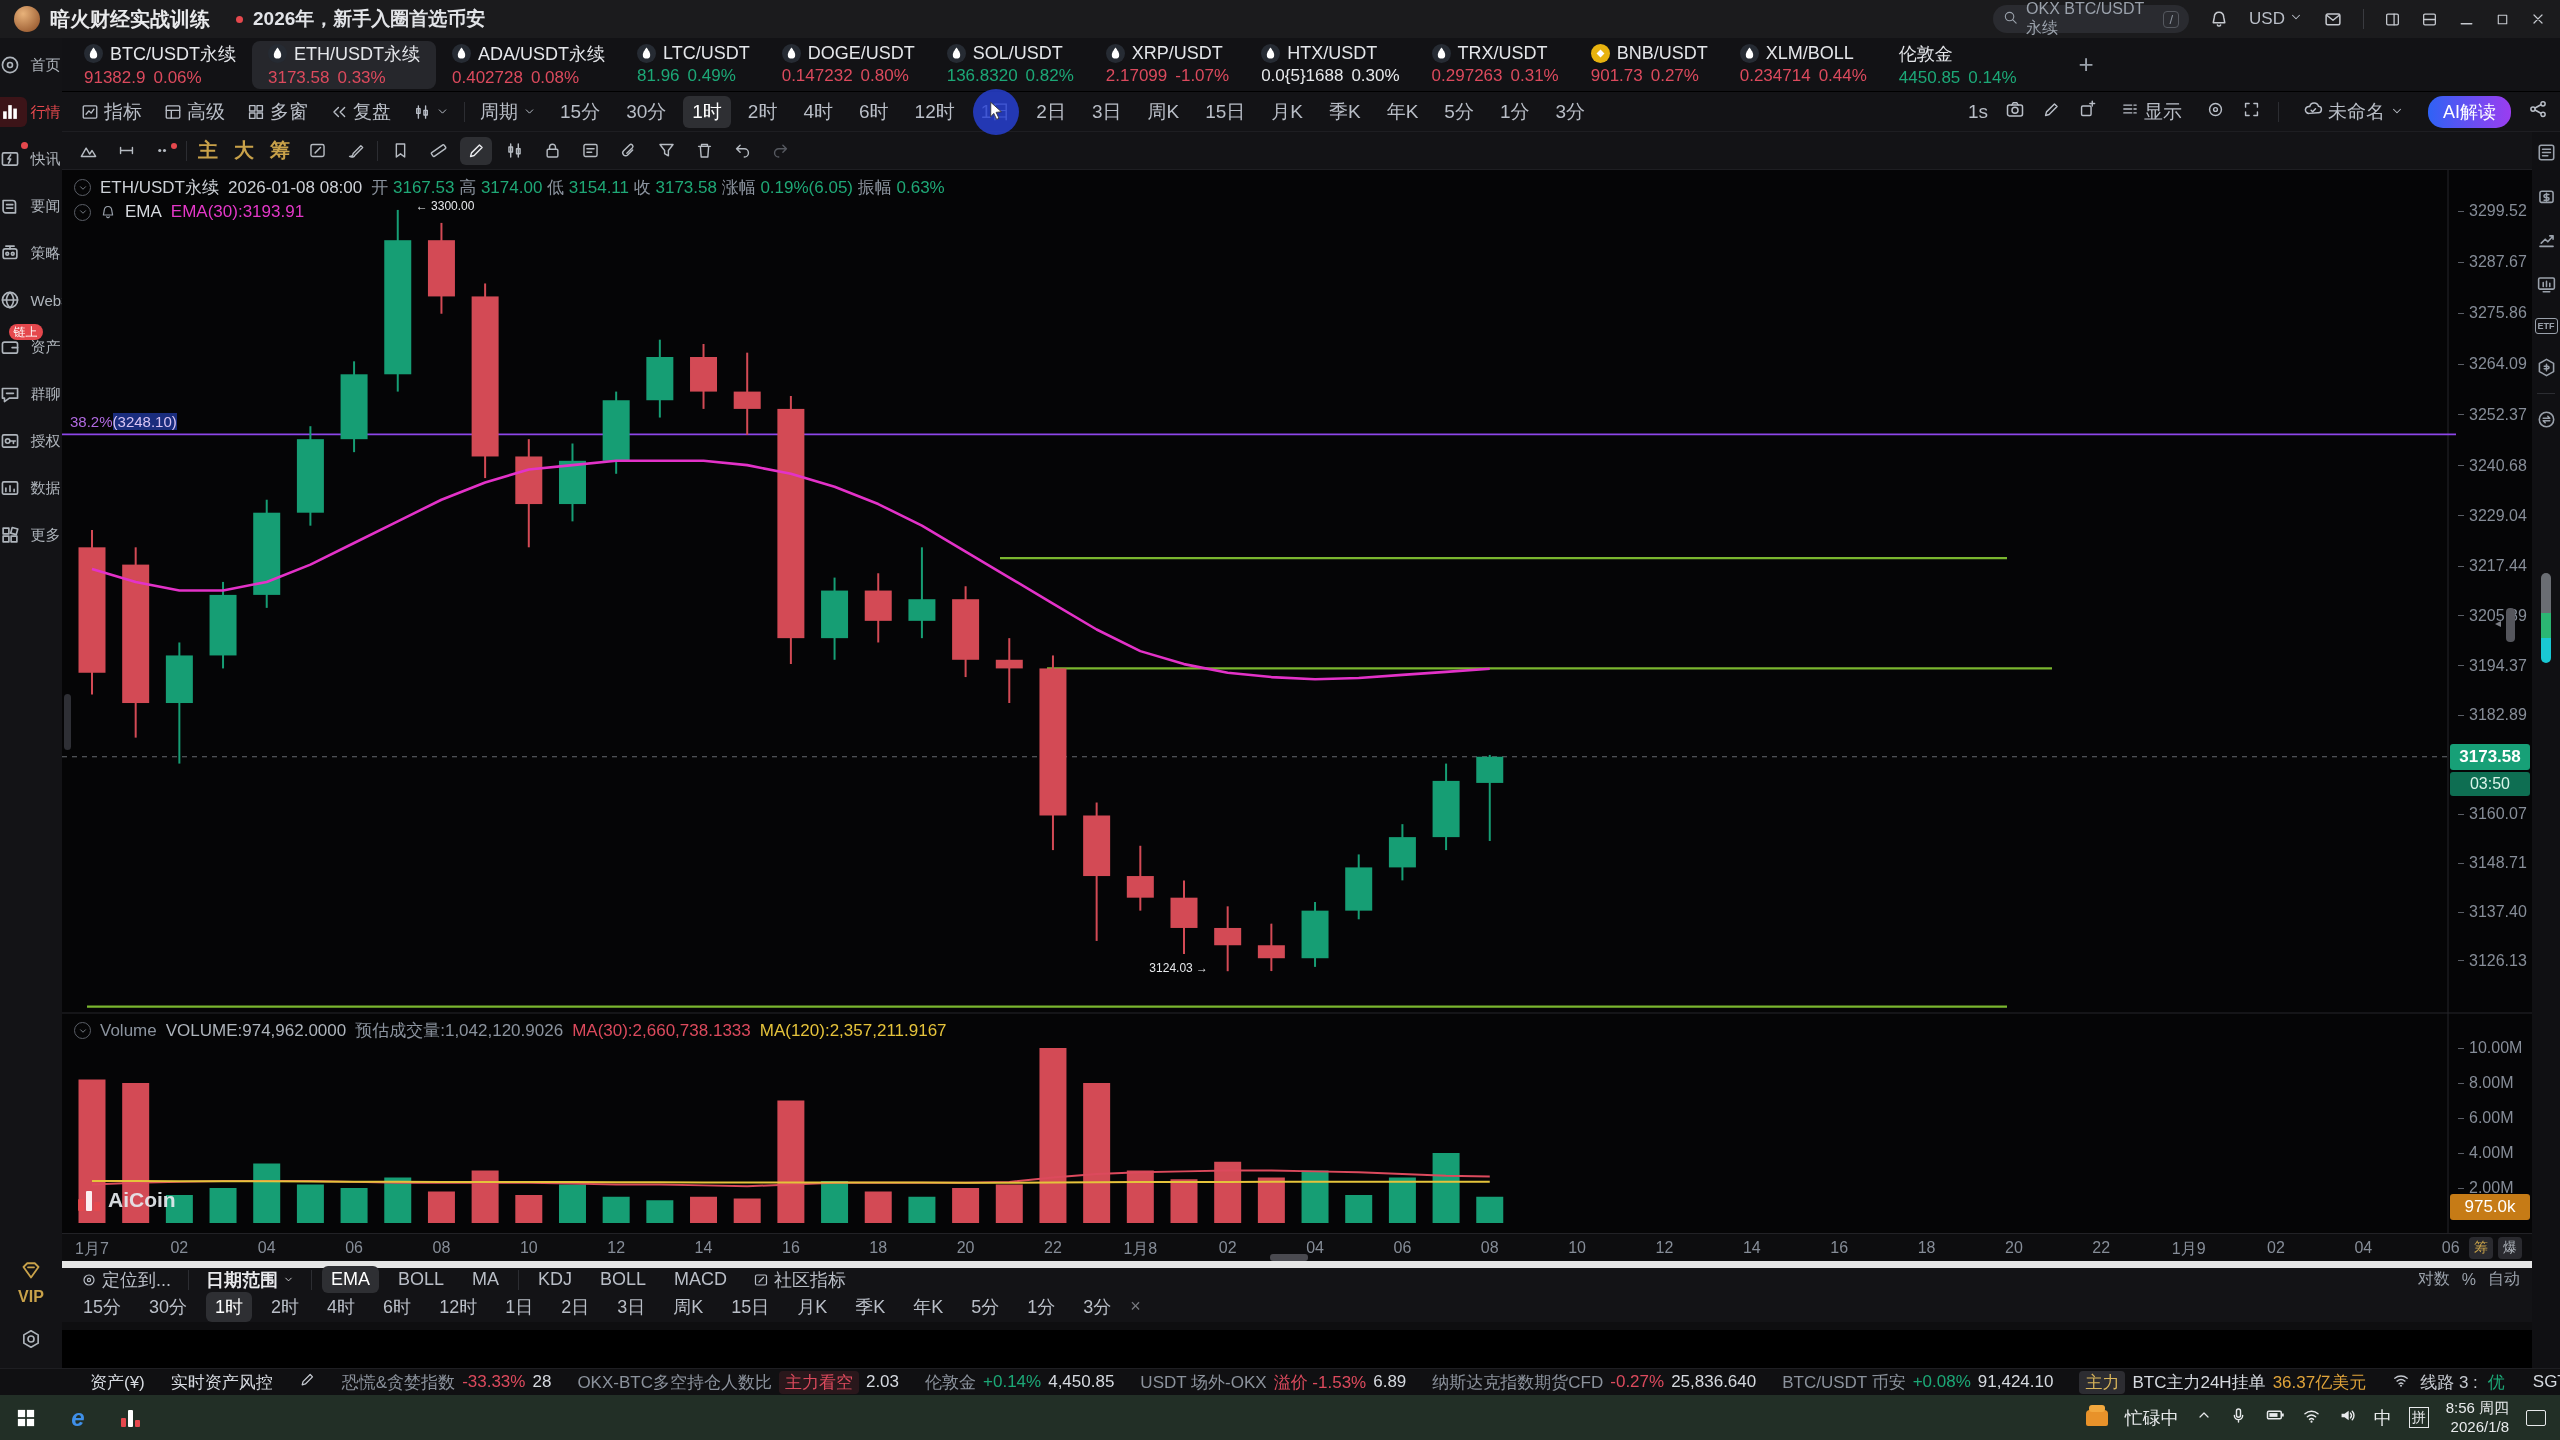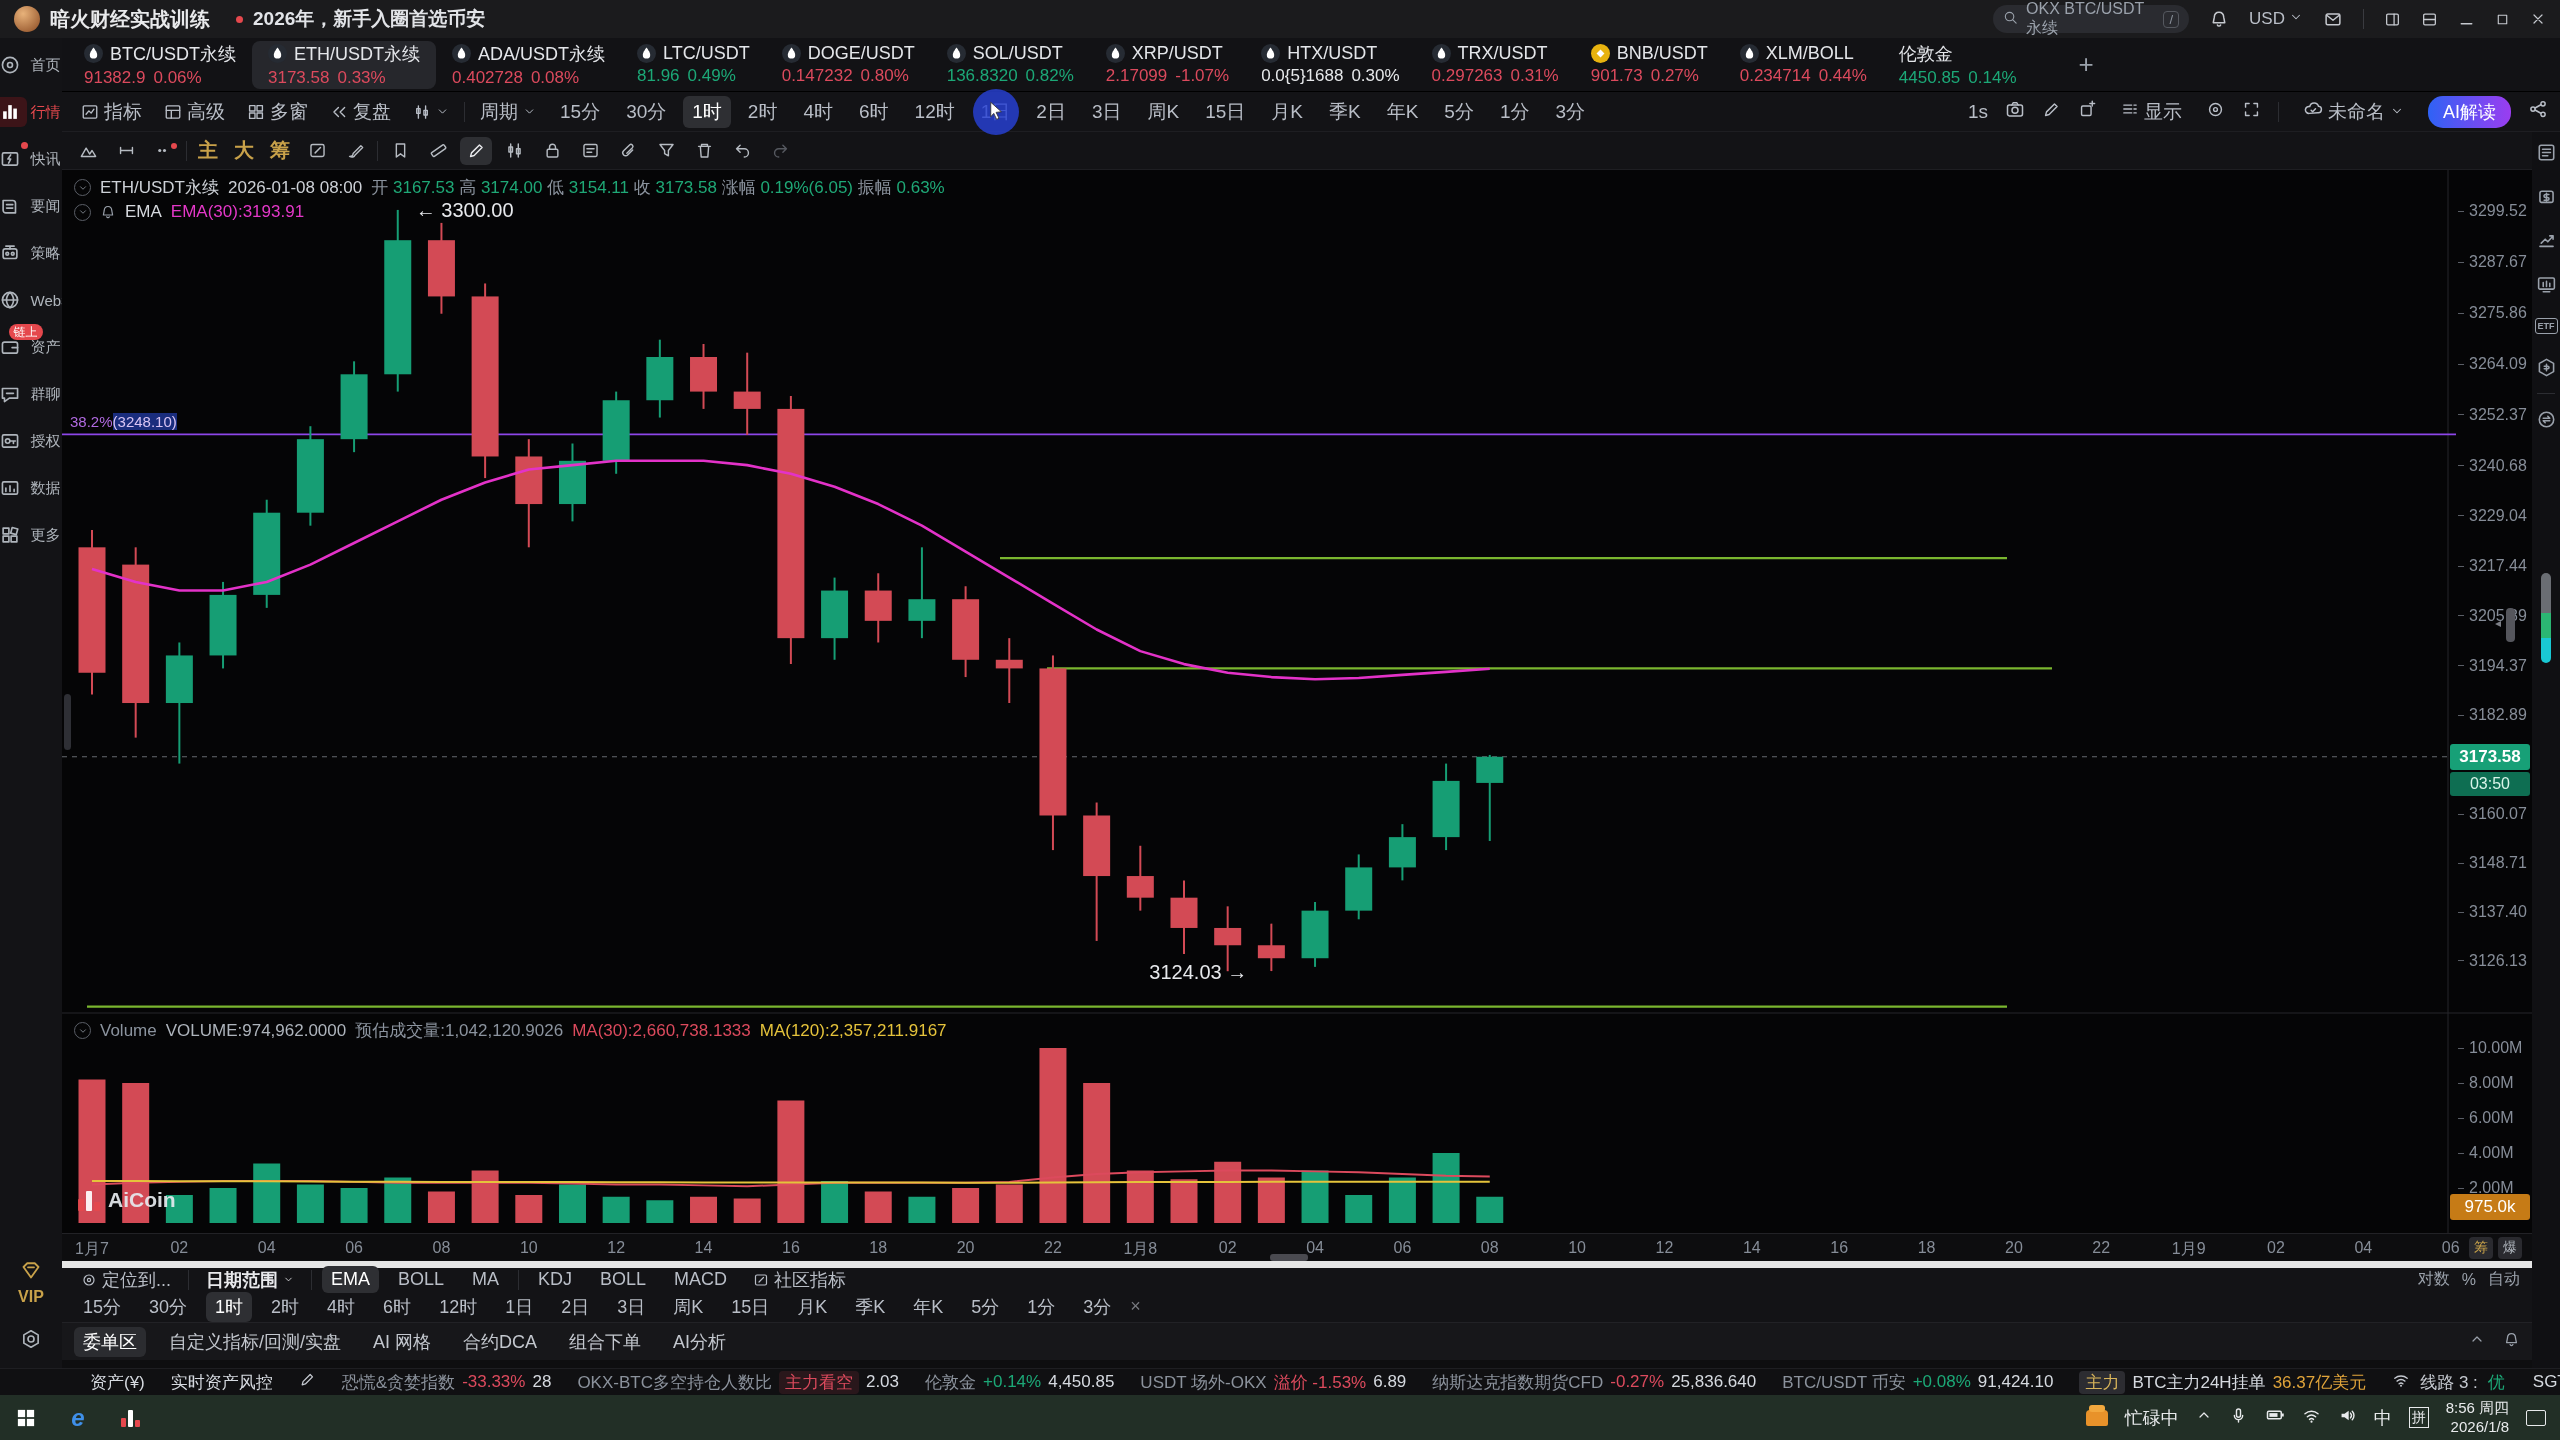--- a/index.html
+++ b/index.html
@@ -75,21 +75,21 @@
   .chartregion{position:relative;height:1063px;background:#050506;flex:none;overflow:hidden}
   .legend{position:absolute;left:12px;display:flex;align-items:center;gap:9px;font-size:17px;z-index:5;white-space:nowrap}
   .cchev{width:17px;height:17px;border-radius:50%;border:1px solid #5a5e66;color:#9aa1ab;display:flex;align-items:center;justify-content:center}
   .cchev svg{width:10px;height:10px}
   .lsym{color:#ccd0d6}.ltime{color:#ccd0d6}
   .okey{color:#8b939e}.oval{color:#1fa876}
   .emaname{color:#d6d9de}.emaval{color:#e438c8}
   .volv{color:#aeb4bc}.vole{color:#8b939e}.volr{color:#dc4a5d}.voly{color:#e5c33b}
   .fiblabel{position:absolute;font-size:15px;color:#b06ae0;z-index:4}
   .fiblabel b{font-weight:normal;background:rgba(43,79,224,.55);color:#d8c4f4}
-  .pricetag{position:absolute;font-size:20px;color:#e7e9ec;z-index:4;white-space:nowrap}
+  .pricetag{position:absolute;font-size:12px;color:#e7e9ec;z-index:4;white-space:nowrap}
   .paxis{position:absolute;top:0;right:0;width:84px;height:100%;z-index:6}
   .plab{position:absolute;left:10px;font-size:16px;color:#868d98;display:flex;align-items:center;gap:5px;white-space:nowrap}
   .ptick{display:inline-block;width:6px;height:1px;background:#5a5e66}
   .badge{position:absolute;left:2px;width:80px;text-align:center;font-size:17px;font-weight:bold;border-radius:3px;padding:3px 0;z-index:7}
   .lastbadge{background:#17a077;color:#fff}
   .cdbadge{background:#0e6e52;color:#d9f4e9;font-weight:normal;font-size:16px}
   .volbadge{background:#c67b16;color:#fff;font-weight:normal}
   .axscroll{position:absolute;width:9px;height:34px;border-radius:4px;background:#55565c;z-index:8}
   .axscroll:before{content:"◂";position:absolute;left:-11px;top:8px;color:#7c7f86;font-size:12px}
   .lhandle{position:absolute;left:2px;width:7px;height:56px;border-radius:4px;background:#2e2f35;z-index:8}
@@ -1009,37 +1009,20 @@
               <span class="chip">周K</span>
               <span class="chip">15日</span>
               <span class="chip">月K</span>
               <span class="chip">季K</span>
               <span class="chip">年K</span>
               <span class="chip">5分</span>
               <span class="chip">1分</span>
               <span class="chip">3分</span>
               <span style="color:#77797f;cursor:pointer">×</span>
             </div>
-          <div class="btabs" id="btabs">
-              <span class="chip on">委单区</span>
-              <span class="chip">自定义指标/回测/实盘</span>
-              <span class="chip">AI 网格</span>
-              <span class="chip">合约DCA</span>
-              <span class="chip">组合下单</span>
-              <span class="chip">AI分析</span>
-              <span class="btright">
-                <span><svg class="ic" viewBox="0 0 16 16" width="16" height="16">
-                    <path d="M4 10l4-4 4 4"></path>
-                  </svg></span>
-                <span><svg class="ic" viewBox="0 0 16 16" width="17" height="17">
-                    <path d="M8 2.5c-2.4 0-3.7 1.8-3.8 4.2L3.4 11h9.2l-.8-4.3C11.7 4.3 10.4 2.5 8 2.5z"></path>
-                    <path d="M6.7 12.8a1.4 1.4 0 0 0 2.6 0"></path>
-                  </svg></span>
-              </span>
-            </div>
           <div class="spacer8"></div>
         </div>
         <div class="rstrip" id="rstrip">
             <span class="rsit">
               <svg class="ic" viewBox="0 0 16 16" width="21" height="21">
                 <rect x="2.5" y="2.5" width="11" height="11" rx="1.5"></rect>
                 <path d="M5 5.5h6M5 8h6M5 10.5h4"></path>
               </svg>
             </span>
             <span class="rsit">

